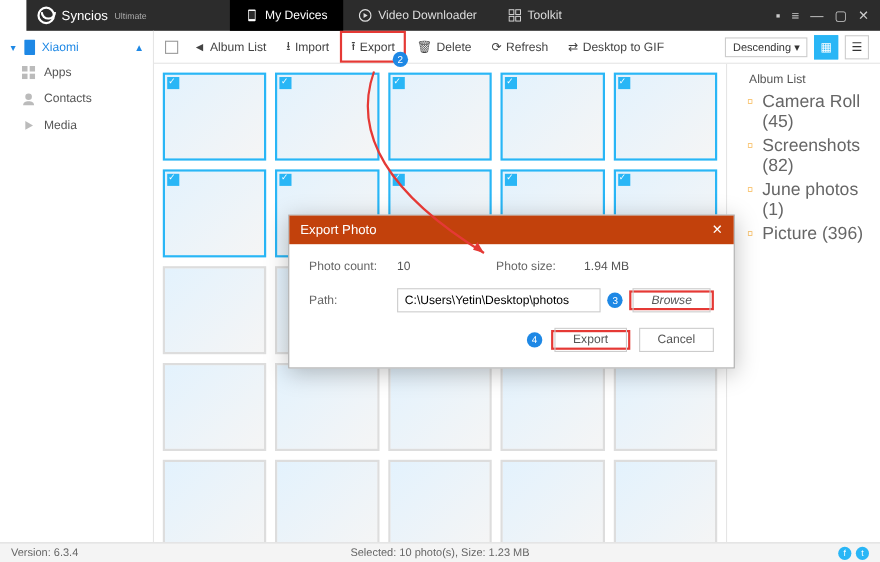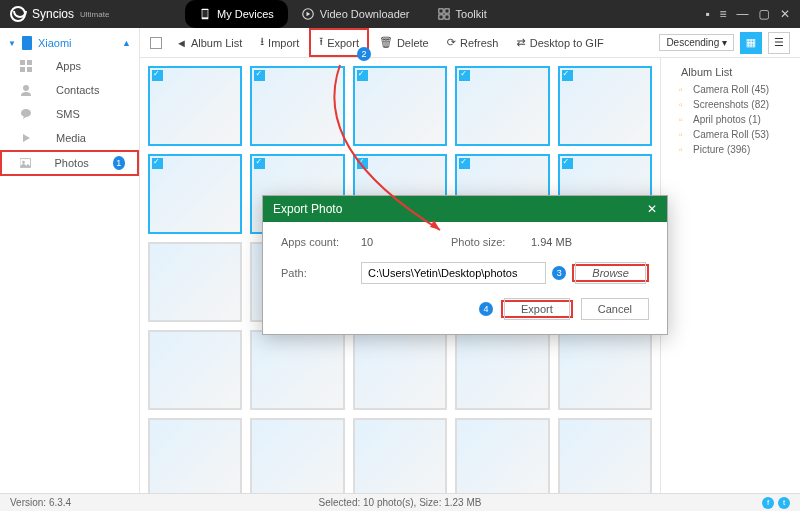--- a/index.html
+++ b/index.html
@@ -1,36 +1,36 @@
 <!DOCTYPE html>
 <html><head>
 <meta charset="utf-8">
 <style>
 * { margin: 0; padding: 0; box-sizing: border-box; font-family: "Segoe UI", Arial, sans-serif; }
 body { width: 800px; height: 511px; overflow: hidden; background: #fff; font-size: 11px; color: #333; position: relative; }
 
 
-.header { height: 28px; background: #2c2c2c; display: flex; align-items: center; color: #ddd; }
+.header { height: 28px; background: #2c2c2c; display: flex; align-items: center; color: #ddd; margin-left: 24px; }
 .logo-area { display: flex; align-items: center; padding: 0 10px; gap: 6px; width: 185px; }
 .logo-icon { width: 16px; height: 16px; border: 2px solid #fff; border-radius: 50%; position: relative; }
 .logo-icon::after { content: ""; position: absolute; width: 10px; height: 5px; border: 2px solid #fff; border-top: none; border-radius: 0 0 10px 10px; top: 3px; left: 1px; }
 .logo-text { font-size: 12px; color: #fff; }
 .logo-sub { font-size: 8px; color: #aaa; }
 .nav-tabs { display: flex; height: 100%; }
-.nav-tab { display: flex; align-items: center; gap: 6px; padding: 0 14px; font-size: 11px; color: #ddd; cursor: pointer; border-radius: 10px; }
+.nav-tab { display: flex; align-items: center; gap: 6px; padding: 0 14px; font-size: 11px; color: #ddd; cursor: pointer; }
 .nav-tab.active { background: #000; color: #fff; }
 .wincontrols { margin-left: auto; display: flex; gap: 10px; padding-right: 10px; color: #ccc; }
 .wincontrols span { cursor: pointer; font-size: 12px; }
 
 
 .main { display: flex; height: 465px; }
 .sidebar { width: 140px; border-right: 1px solid #e5e5e5; padding: 4px 0; }
 .device-row { display: flex; align-items: center; padding: 4px 8px; gap: 6px; color: #1e88e5; }
 .device-row .chev { margin-left: auto; color: #1e88e5; font-size: 9px; }
-.side-item { display: flex; align-items: center; gap: 24px; padding: 6px 14px 6px 20px; cursor: pointer; font-size: 11px; color: #555; }
+.side-item { display: flex; align-items: center; gap: 8px; padding: 6px 14px 6px 20px; cursor: pointer; font-size: 11px; color: #555; }
 .side-item.hl { border: 2px solid #e53935; padding: 4px 12px 4px 18px; }
 .badge-num { width: 14px; height: 14px; border-radius: 50%; background: #1e88e5; color: #fff; font-size: 9px; display: flex; align-items: center; justify-content: center; margin-left: auto; }
 
 .content { flex: 1; display: flex; flex-direction: column; }
 .toolbar { height: 30px; border-bottom: 1px solid #e5e5e5; display: flex; align-items: center; padding: 0 10px; gap: 2px; }
 .tb-btn { display: inline-flex; align-items: center; gap: 4px; padding: 3px 8px; font-size: 11px; color: #444; cursor: pointer; position: relative; }
 .tb-check { width: 12px; height: 12px; border: 1px solid #999; margin-right: 4px; }
 .tb-btn.hl { border: 2px solid #e53935; }
 .tb-right { margin-left: auto; display: flex; align-items: center; gap: 6px; padding-left: 17px; }
 .dropdown { border: 1px solid #ccc; padding: 2px 6px; font-size: 10px; cursor: pointer; }
@@ -39,26 +39,26 @@
 
 .body-row { flex: 1; display: flex; overflow: hidden; }
 .gallery { flex: 1; padding: 8px; display: grid; grid-template-columns: repeat(5, 1fr); gap: 8px; overflow: hidden; position: relative; }
 .thumb { border: 2px solid #29b6f6; background: linear-gradient(135deg,#e3f2fd,#f5f5f5); height: 80px; position: relative; }
 .thumb.off { border-color: #ddd; }
 .thumb .tick { position: absolute; top: 2px; left: 2px; width: 11px; height: 11px; background: #29b6f6; }
 .thumb .tick::after { content: "✓"; color: #fff; font-size: 8px; position: absolute; top: -1px; left: 1px; }
 
 .rightpanel { width: 140px; border-left: 1px solid #e5e5e5; padding: 6px; }
 .rp-title { font-size: 11px; padding: 2px 0 4px 14px; color: #555; }
-.rp-item { font-size: 10px; color: #666; padding: 2px 0 2px 26px; cursor: pointer; position: relative; }
+.rp-item { font-size: 16px; color: #666; padding: 2px 0 2px 26px; cursor: pointer; position: relative; }
 .rp-item::before { content: "▫"; position: absolute; left: 12px; color: #f7b955; }
 
 
 .dialog { position: absolute; left: 262px; top: 195px; width: 406px; background: #fff; border: 1px solid #aaa; box-shadow: 0 4px 20px rgba(0,0,0,.25); z-index: 50; }
-.dlg-head { background: #15803d; color: #fff; padding: 6px 10px; display: flex; font-size: 12px; }
+.dlg-head { background: #c2410c; color: #fff; padding: 6px 10px; display: flex; font-size: 12px; }
 .dlg-head .close { margin-left: auto; cursor: pointer; }
 .dlg-body { padding: 14px 18px; font-size: 11px; color: #555; }
 .dlg-row { display: flex; align-items: center; margin-bottom: 14px; }
 .dlg-row .lbl { width: 80px; color: #666; }
 .dlg-row .val { width: 90px; }
 .dlg-row input { flex: 1; border: 1px solid #ccc; padding: 4px 6px; font-size: 11px; }
 .browse-wrap { border: 2px solid #e53935; padding: 1px; margin-left: 6px; font-style: italic; }
 .dlg-foot { display: flex; justify-content: flex-end; gap: 8px; align-items: center; }
 .export-wrap { border: 2px solid #e53935; padding: 1px; }
 .dlg-btn { border: 1px solid #ccc; padding: 4px 16px; cursor: pointer; font-size: 11px; }
@@ -139,39 +139,23 @@
     </div>
     <div class="side-item">
       <svg width="12" height="12" viewBox="0 0 12 12">
           <circle cx="6" cy="4" r="3" fill="#bbb"></circle>
           <path d="M1 12c0-3 2-4 5-4s5 1 5 4z" fill="#bbb"></path>
         </svg>
       <span>Contacts</span>
     </div>
     <div class="side-item">
       <svg width="12" height="12" viewBox="0 0 12 12">
-          <ellipse cx="6" cy="5" rx="5" ry="4" fill="#bbb"></ellipse>
-          <path d="M4 8l-1 3 3-2z" fill="#bbb"></path>
-        </svg>
-      <span>SMS</span>
-    </div>
-    <div class="side-item">
-      <svg width="12" height="12" viewBox="0 0 12 12">
           <path d="M3 2l7 4-7 4z" fill="#bbb"></path>
         </svg>
       <span>Media</span>
-    </div>
-    <div class="side-item hl">
-      <svg width="12" height="12" viewBox="0 0 12 12">
-          <rect x="0" y="1" width="12" height="10" fill="none" stroke="#bbb"></rect>
-          <circle cx="4" cy="5" r="1.5" fill="#bbb"></circle>
-          <path d="M0 10l4-4 3 3 2-2 3 3v1H0z" fill="#bbb"></path>
-        </svg>
-      <span>Photos</span>
-      <span class="badge-num">1</span>
     </div>
   </div>
 
   <div class="content">
     <div class="toolbar">
       <span class="tb-check"></span>
       <span class="tb-btn">
         <span>◄</span>
         <span>Album List</span>
       </span>
@@ -250,36 +234,35 @@
         <div class="thumb off"></div>
         <div class="thumb off"></div>
         <div class="thumb off"></div>
         <div class="thumb off"></div>
         <div class="thumb off"></div>
       </div>
       <div class="rightpanel">
         <div class="rp-title">Album List</div>
         <div class="rp-item">Camera Roll (45)</div>
         <div class="rp-item">Screenshots (82)</div>
-        <div class="rp-item">April photos (1)</div>
-        <div class="rp-item">Camera Roll (53)</div>
+        <div class="rp-item">June photos (1)</div>
         <div class="rp-item">Picture (396)</div>
       </div>
     </div>
   </div>
 </div>
 
 <div class="dialog">
   <div class="dlg-head">
     <span>Export Photo</span>
     <span class="close">✕</span>
   </div>
   <div class="dlg-body">
     <div class="dlg-row">
-      <span class="lbl">Apps count:</span>
+      <span class="lbl">Photo count:</span>
       <span class="val">10</span>
       <span class="lbl">Photo size:</span>
       <span class="val">1.94 MB</span>
     </div>
     <div class="dlg-row">
       <span class="lbl">Path:</span>
       <input type="text" value="C:\Users\Yetin\Desktop\photos" style="">
       <span class="badge-num" style="margin-left:6px;">3</span>
       <span class="browse-wrap"><span class="dlg-btn">Browse</span></span>
     </div>

